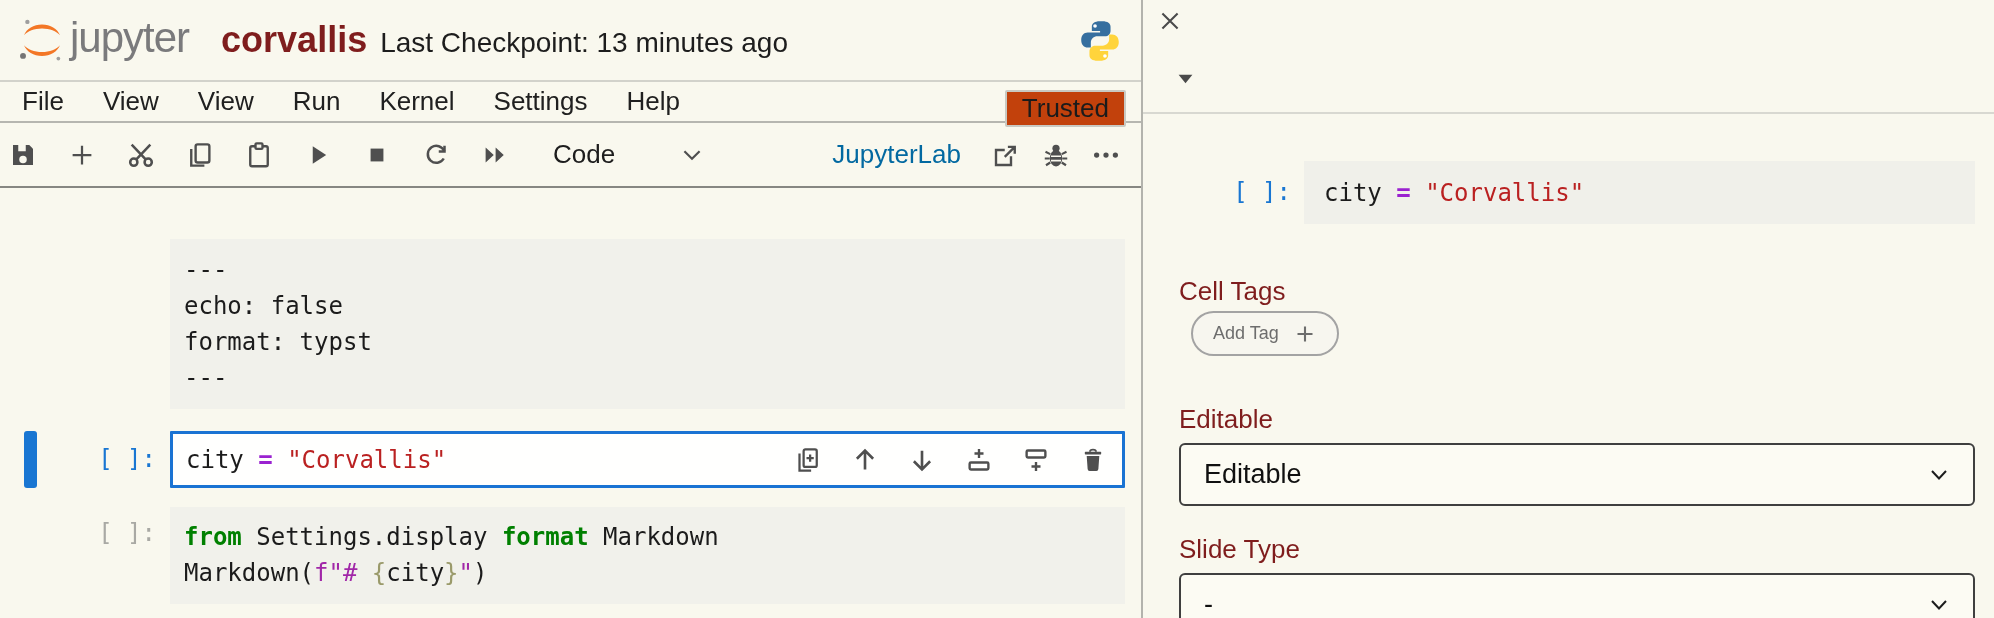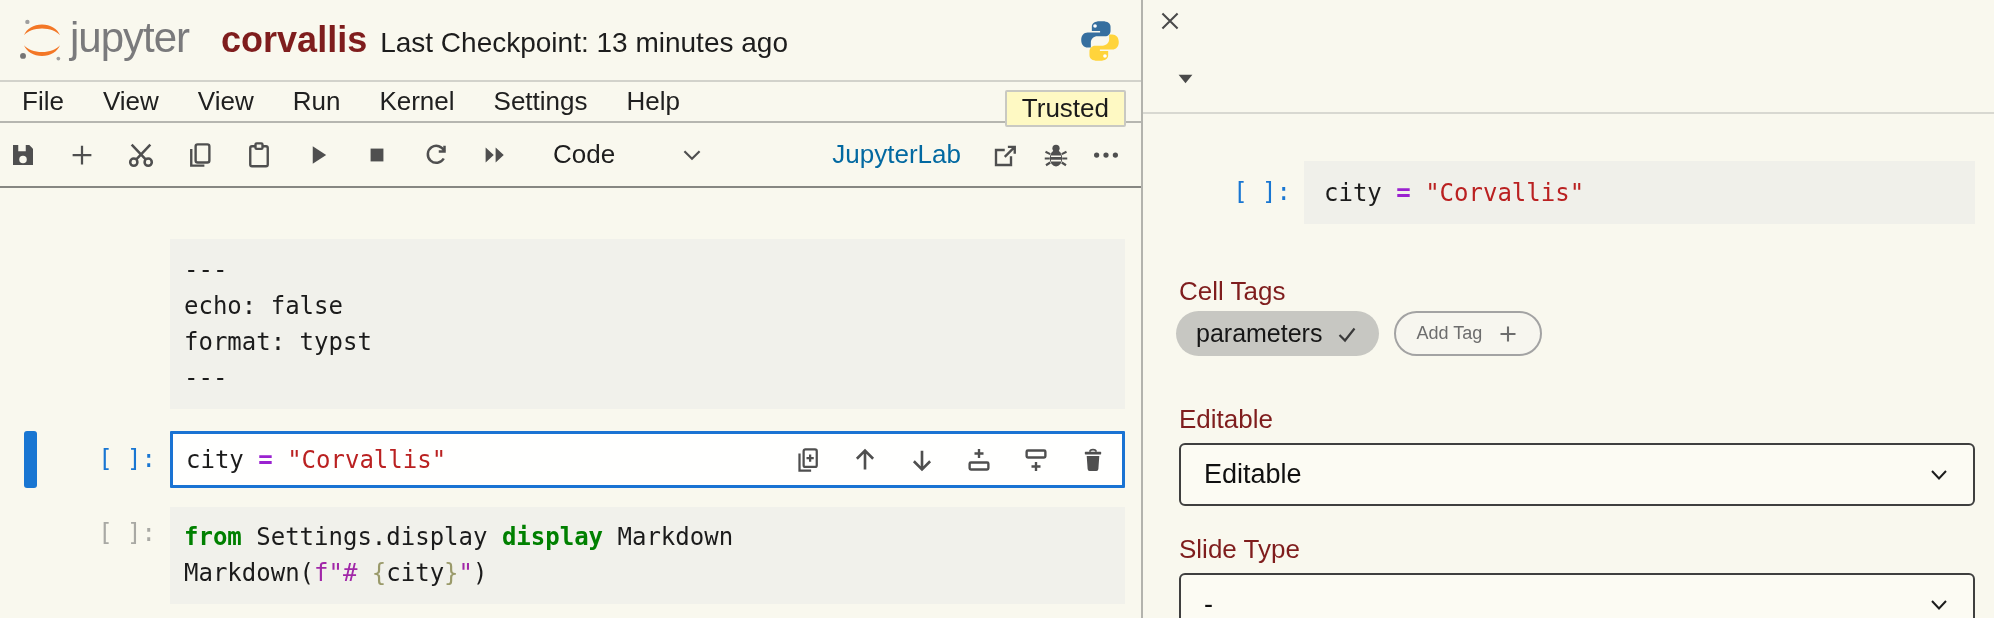--- a/index.html
+++ b/index.html
@@ -14,21 +14,21 @@
   .logo-wrap { display:flex; align-items:center; margin-left:18px; }
   .logo-mark { width:48px; height:48px; }
   .logo-text { font-size:42px; color:#7a7a7c; letter-spacing:-1px; margin-left:4px; margin-top:-4px; }
   .title-wrap { display:flex; align-items:baseline; margin-left:32px; }
   .nb-title { font-size:36px; font-weight:600; color:#7f1d1d; }
   .nb-checkpoint { font-size:28px; font-weight:400; color:#1d1d1d; margin-left:13px; }
   .kernel-logo { position:absolute; right:19px; top:17px; width:44px; height:48px; }
 
   .menubar { position:relative; height:41px; border-bottom:2px solid #b6b6b0; display:flex; align-items:center; padding-left:22px; }
   .menu-item { font-size:26px; color:#202020; margin-right:39px; cursor:default; }
-  .trusted-btn { position:absolute; right:15px; top:8px; height:37px; display:flex; align-items:center; padding:0 15px; border:2px solid #c9c9c2; border-radius:2px; background:#fef9c3; font-size:26px; color:#1b1b1b; }
+  .trusted-btn { position:absolute; right:15px; top:8px; height:37px; display:flex; align-items:center; padding:0 15px; border:2px solid #c9c9c2; border-radius:2px; background:#c2410c; font-size:26px; color:#1b1b1b; }
 
   .toolbar { position:relative; height:65px; border-bottom:2px solid #878782; display:flex; align-items:center; padding:0 18px 0 6px; }
   .tbtn { width:34px; height:34px; display:flex; align-items:center; justify-content:center; margin-right:25px; flex:0 0 auto; }
   .tbtn svg { display:block; }
   .code-select { display:flex; align-items:center; margin-left:16px; }
   .code-select .lbl { font-size:26px; color:#1d1d1d; }
   .code-select .chev { margin-left:64px; }
   .tb-spacer { flex:1 1 auto; }
   .tb-right { display:flex; align-items:center; }
   .jlab-label { font-size:26px; color:#0369a1; margin-right:12px; }
@@ -274,21 +274,21 @@
                 <path d="M9.4 5a2.6 1.9 0 0 1 5.2 0" fill="none" stroke="#4f4f4f" stroke-width="1.6"></path>
               </svg>
             </span>
           </div>
         </div>
       </div>
 
       <div class="cellrow row3">
         <div class="gutter-prompt idle-prompt" style="top:12px;">[ ]:</div>
         <div class="cellbox code-cell">
-          <div class="codeline"><span class="tk-k">from</span><span class="tk-p"> Settings.display </span><span class="tk-k">display</span><span class="tk-p"> Markdown</span></div>
+          <div class="codeline"><span class="tk-k">from</span><span class="tk-p"> Settings.display </span><span class="tk-k">format</span><span class="tk-p"> Markdown</span></div>
           <div class="codeline"><span class="tk-p">Markdown(</span><span class="tk-f">f"# </span><span class="tk-b">{</span><span class="tk-p">city</span><span class="tk-b">}</span><span class="tk-f">"</span><span class="tk-p">)</span></div>
         </div>
       </div>
 
     </div>
   </div>
 
   <div class="panel">
 
     <span class="panel-close">
@@ -308,28 +308,20 @@
 
     <div class="preview-row">
       <div class="pv-prompt">[ ]:</div>
       <div class="pv-box">
         <div class="codeline"><span class="tk-p">city </span><span class="tk-o">=</span><span class="tk-p"> </span><span class="tk-s">"Corvallis"</span></div>
       </div>
     </div>
 
     <div class="pnl-label lab-celltags">Cell Tags</div>
     <div class="tags-row">
-      <span class="tag-pill tag-selected">
-        <span>parameters</span>
-        <span class="chk">
-          <svg width="24" height="24" viewBox="0 0 24 24" stroke="#3a3a3a" stroke-width="2.2" fill="none">
-            <path d="M4.5 13 10 18.5 19.5 6.5"></path>
-          </svg>
-        </span>
-      </span>
       <span class="tag-pill tag-add">
         <span>Add Tag</span>
         <span class="plus">
           <svg width="24" height="24" viewBox="0 0 24 24" stroke="#6d6d6d" stroke-width="2.1" fill="none">
             <path d="M12 4.5v15M4.5 12h15"></path>
           </svg>
         </span>
       </span>
     </div>
 

